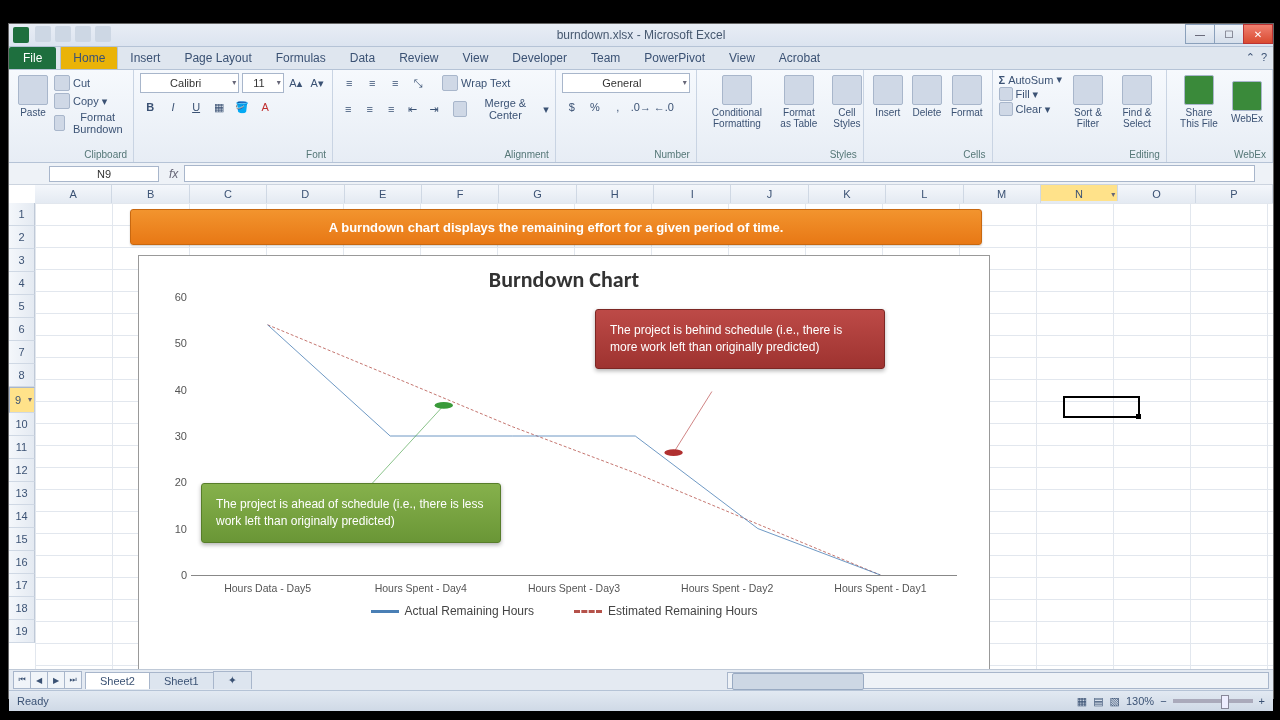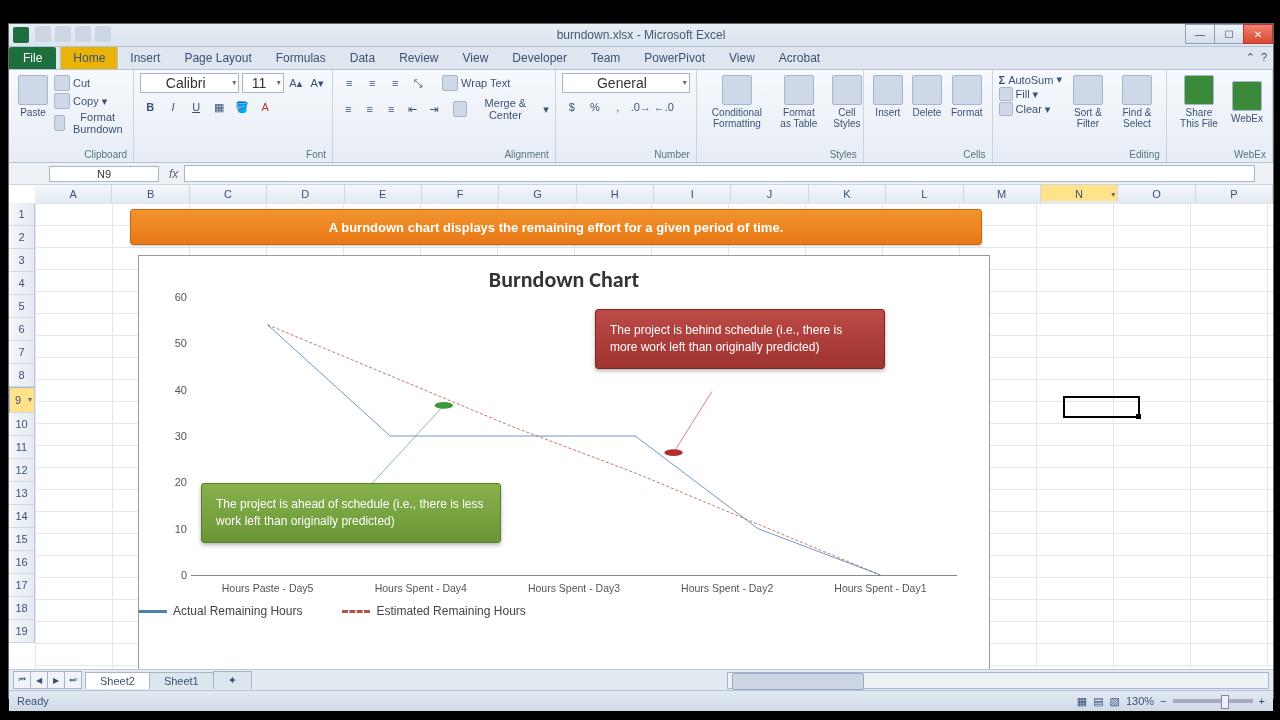--- a/index.html
+++ b/index.html
@@ -16,21 +16,21 @@
 .tabs .tab{padding:4px 12px;font-size:12px;color:#3b5274;cursor:default}
 .tabs .tab.active{background:#eab308;border:1px solid #b5c3d6;border-bottom:none;border-radius:2px 2px 0 0;color:#3b5274}
 .tabs .helpmin{position:absolute;right:6px;top:4px;display:flex;gap:6px;color:#3b5274;font-size:11px}
 .ribbon{height:92px;background:linear-gradient(#f6f9fd,#e7edf5);border-bottom:1px solid #b5c3d6;display:flex;font-size:11px;color:#3b5274}
 .group{border-right:1px solid #c9d4e3;padding:3px 6px 2px 6px;display:flex;flex-direction:column;justify-content:space-between;text-align:center}
 .group .label{font-size:10px;color:#577;text-align:right;padding-top:1px}
 .bigbtn{display:flex;flex-direction:column;align-items:center;gap:2px;padding:2px 3px;font-size:10px;color:#3b5274}
 .ico{width:20px;height:20px;background:#cfd8e6;border:1px solid #a8b6cb;border-radius:2px;display:inline-block}
 .ico.lg{width:28px;height:28px}
 .row{display:flex;align-items:center;gap:3px}
-.sel{border:1px solid #a8b6cb;background:#fff;padding:1px 12px 1px 4px;font-size:14px;color:#333;position:relative;height:16px;line-height:16px}
+.sel{border:1px solid #a8b6cb;background:#fff;padding:1px 12px 1px 4px;font-size:11px;color:#333;position:relative;height:16px;line-height:16px}
 .sel:after{content:"▾";position:absolute;right:2px;top:1px;font-size:8px;color:#667}
 .smbtn{width:18px;height:18px;border:1px solid transparent;display:flex;align-items:center;justify-content:center;font-size:11px;color:#3b5274}
 .smbtn.b{font-weight:bold}.smbtn.i{font-style:italic}.smbtn.u{text-decoration:underline}
 .namebox{height:21px;border-bottom:1px solid #ccd4df;display:flex;align-items:center;background:#eef2f7}
 .namebox .nb{width:100px;border:1px solid #a8b6cb;background:#fff;margin:0 4px 0 40px;padding:1px 4px;font-size:11px;text-align:center}
 .namebox .fx{font-style:italic;color:#667;margin:0 6px;font-size:12px}
 .namebox .fbar{flex:1;border:1px solid #a8b6cb;background:#fff;height:15px;margin-right:18px}
 .sheet{position:relative;height:484px;background:#fff;overflow:hidden}
 .colhdr{display:flex;height:18px;background:linear-gradient(#f4f7fb,#e4eaf2);border-bottom:1px solid #bfc9d7;margin-left:26px}
 .colhdr div{width:77px;border-right:1px solid #cfd8e4;text-align:center;font-size:11px;color:#3b5274;line-height:18px}
@@ -41,21 +41,21 @@
 .grid{position:absolute;left:26px;top:18px;right:0;bottom:0;background-image:linear-gradient(#e2e7ee 1px,transparent 1px),linear-gradient(90deg,#e2e7ee 1px,transparent 1px);background-size:77px 22px}
 .selcell{position:absolute;border:2px solid #000;width:77px;height:22px;left:1028px;top:193px;box-sizing:border-box}
 .selcell:after{content:"";position:absolute;right:-3px;bottom:-3px;width:5px;height:5px;background:#000}
 .banner{position:absolute;left:95px;top:6px;width:850px;height:34px;background:linear-gradient(#f2942e,#e87815);border:1px solid #c86810;border-radius:3px;color:#fff;display:flex;align-items:center;justify-content:center;font-size:13px;font-weight:600;box-shadow:0 1px 2px rgba(0,0,0,.2)}
 .chartbox{position:absolute;left:103px;top:52px;width:850px;height:414px;background:#fff;border:1px solid #999}
 .ctitle{text-align:center;font-size:22px;font-weight:700;color:#333;margin:10px 0 4px 0;font-family:Calibri,sans-serif}
 .plot{position:relative;margin:4px 32px 0 52px;height:278px;border-bottom:1px solid #888;border-left:0}
 .ylab{position:absolute;left:-28px;width:24px;text-align:right;font-size:11px;color:#555;transform:translateY(-50%)}
 .xlabs{display:flex;margin:6px 32px 0 52px;font-size:10.5px;color:#555}
 .xlabs div{flex:1;text-align:center}
-.legend{display:flex;justify-content:flex-start;gap:40px;margin-top:10px;font-size:12px;color:#444}
+.legend{display:flex;justify-content:center;gap:40px;margin-top:10px;font-size:12px;color:#444}
 .legend .sw{display:inline-block;width:28px;height:0;border-top:3px solid;vertical-align:middle;margin-right:6px}
 .callout{position:absolute;border-radius:3px;color:#fff;font-size:12px;padding:12px 14px;line-height:1.4;box-shadow:0 2px 4px rgba(0,0,0,.3)}
 .callout.green{background:linear-gradient(#86b14c,#6a9636);border:1px solid #577d2a}
 .callout.red{background:linear-gradient(#bd4a47,#9e3330);border:1px solid #7c2724}
 .sheettabs{height:20px;background:#e4eaf2;border-top:1px solid #bfc9d7;display:flex;align-items:center;font-size:11px;color:#3b5274;position:relative}
 .sheettabs .nav{display:flex;margin:0 4px}
 .sheettabs .nav span{width:16px;height:16px;border:1px solid #a8b6cb;background:#f0f4f9;display:flex;align-items:center;justify-content:center;font-size:8px;margin-right:-1px}
 .sheettabs .st{padding:2px 14px;background:#fff;border:1px solid #a8b6cb;border-bottom:none;margin-right:-1px}
 .sheettabs .st.inact{background:#dde5ef}
 .sheettabs .scroll{position:absolute;right:4px;top:2px;width:540px;height:15px;background:#eef2f7;border:1px solid #a8b6cb;display:flex}
@@ -315,21 +315,21 @@
             <polyline points="10,10 26,50 42,50 58,50 74,83.3 90,100" fill="none" stroke="#4a7fb5" stroke-width="0.8" vector-effect="non-scaling-stroke"></polyline>
             <line x1="33" y1="39" x2="22" y2="72" stroke="#3a9a3a" stroke-width="0.6" vector-effect="non-scaling-stroke"></line>
             <circle cx="33" cy="39" r="1.2" fill="#3a9a3a"></circle>
             <line x1="63" y1="56" x2="68" y2="34" stroke="#b03030" stroke-width="0.6" vector-effect="non-scaling-stroke"></line>
             <circle cx="63" cy="56" r="1.2" fill="#b03030"></circle>
           </svg>
           <div class="callout green" style="left:10px;top:186px;width:270px">The project is ahead of schedule (i.e., there is less work left than originally predicted)</div>
           <div class="callout red" style="left:404px;top:12px;width:260px">The project is behind schedule (i.e., there is more work left than originally predicted)</div>
         </div>
         <div class="xlabs">
-          <div>Hours Paste - Day5</div>
+          <div>Hours Data - Day5</div>
             <div>Hours Spent - Day4</div>
             <div>Hours Spent - Day3</div>
             <div>Hours Spent - Day2</div>
             <div>Hours Spent - Day1</div>
         </div>
         <div class="legend">
           <span><span class="sw" style="border-color:#4a7fb5"></span><span>Actual Remaining Hours</span></span>
           <span><span class="sw" style="border-color:#b5524a;border-top-style:dashed"></span><span>Estimated Remaining Hours</span></span>
         </div>
       </div>

